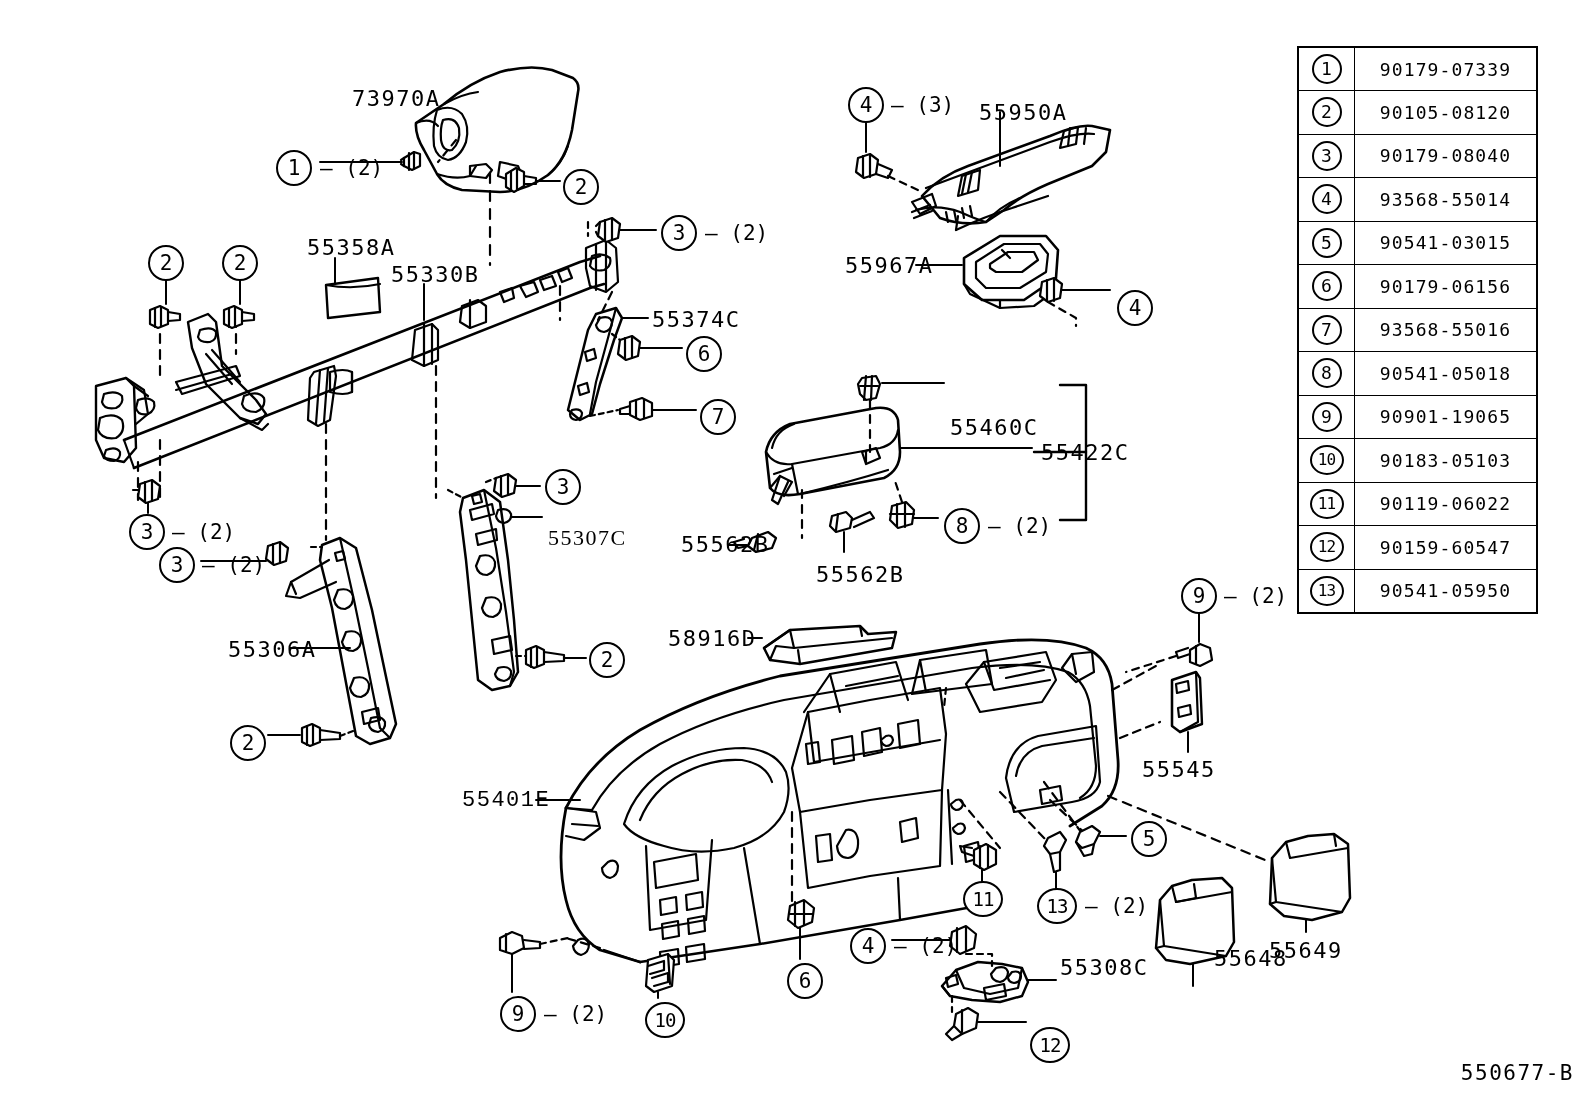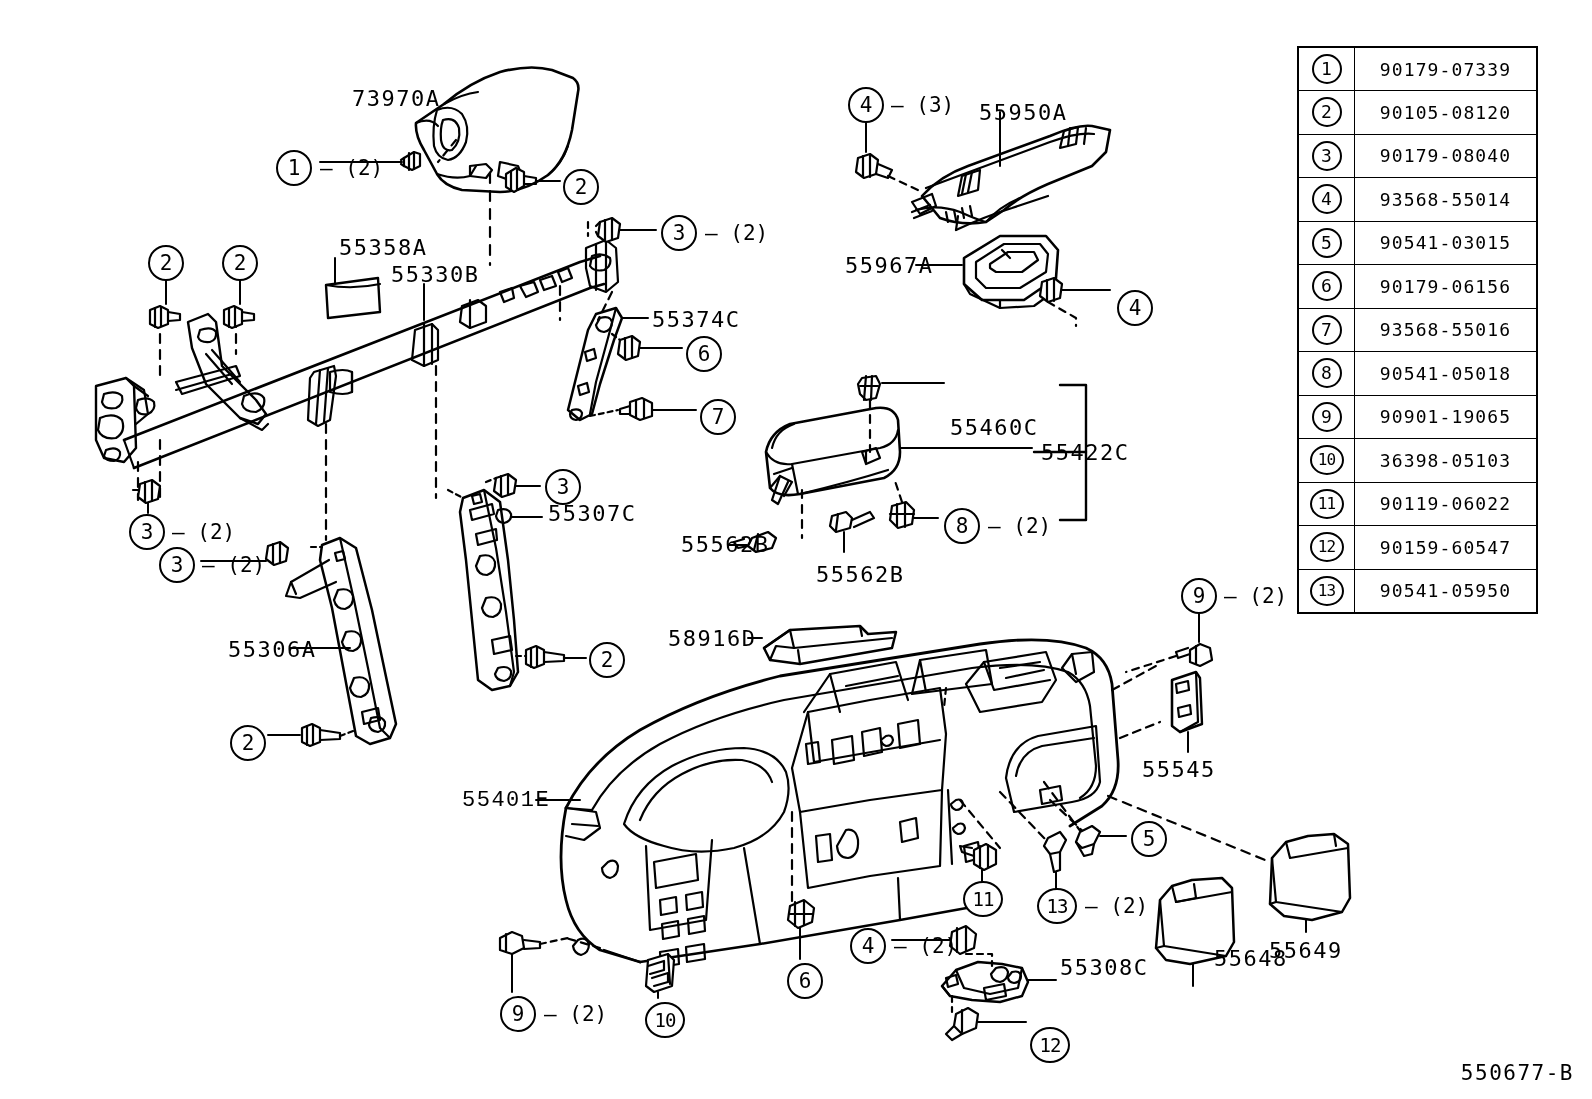--- a/index.html
+++ b/index.html
@@ -564,24 +564,24 @@
       <path d="M1286 842 L1290 858 L1348 848"></path>
       <path d="M1272 858 L1276 902 L1342 912"></path>
       <path d="M1276 902 L1270 904"></path>
       <path d="M1334 834 L1336 846"></path>
     </g>
     <path d="M1306 920 L1306 932" stroke-width="2"></path>
   </g>
 </svg>
 
 <div class="plabel" style="left:308px;top:88px;margin-left:44px;">73970A</div>
-<div class="plabel" style="left:307px;top:237px;margin-left:32px;">55358A</div>
+<div class="plabel" style="left:307px;top:237px;">55358A</div>
 <div class="plabel" style="left:391px;top:264px;">55330B</div>
 <div class="plabel" style="left:652px;top:309px;">55374C</div>
-<div class="plabel" style="left:548px;top:503px;">55307C</div>
+<div class="plabel" style="left:548px;top:527px;font-family:Liberation Serif, serif;">55307C</div>
 <div class="plabel" style="left:228px;top:639px;">55306A</div>
 <div class="plabel" style="left:979px;top:102px;">55950A</div>
 <div class="plabel" style="left:845px;top:255px;">55967A</div>
 <div class="plabel" style="left:950px;top:373px;margin-top:44px;">55460C</div>
 <div class="plabel" style="left:1041px;top:442px;">55422C</div>
 <div class="plabel" style="left:681px;top:534px;">55562B</div>
 <div class="plabel" style="left:816px;top:564px;">55562B</div>
 <div class="plabel" style="left:668px;top:628px;">58916D</div>
 <div class="plabel" style="left:462px;top:790px;font-family:Liberation Mono, monospace;">55401E</div>
 <div class="plabel" style="left:1142px;top:759px;">55545</div>
@@ -725,21 +725,21 @@
     <tr>
       <td class="num"><span class="lcirc">8</span></td>
       <td class="pn">90541-05018</td>
     </tr>
     <tr>
       <td class="num"><span class="lcirc">9</span></td>
       <td class="pn">90901-19065</td>
     </tr>
     <tr>
       <td class="num"><span class="lcirc two">10</span></td>
-      <td class="pn">36398-05103</td>
+      <td class="pn">90183-05103</td>
     </tr>
     <tr>
       <td class="num"><span class="lcirc two">11</span></td>
       <td class="pn">90119-06022</td>
     </tr>
     <tr>
       <td class="num"><span class="lcirc two">12</span></td>
       <td class="pn">90159-60547</td>
     </tr>
     <tr>

